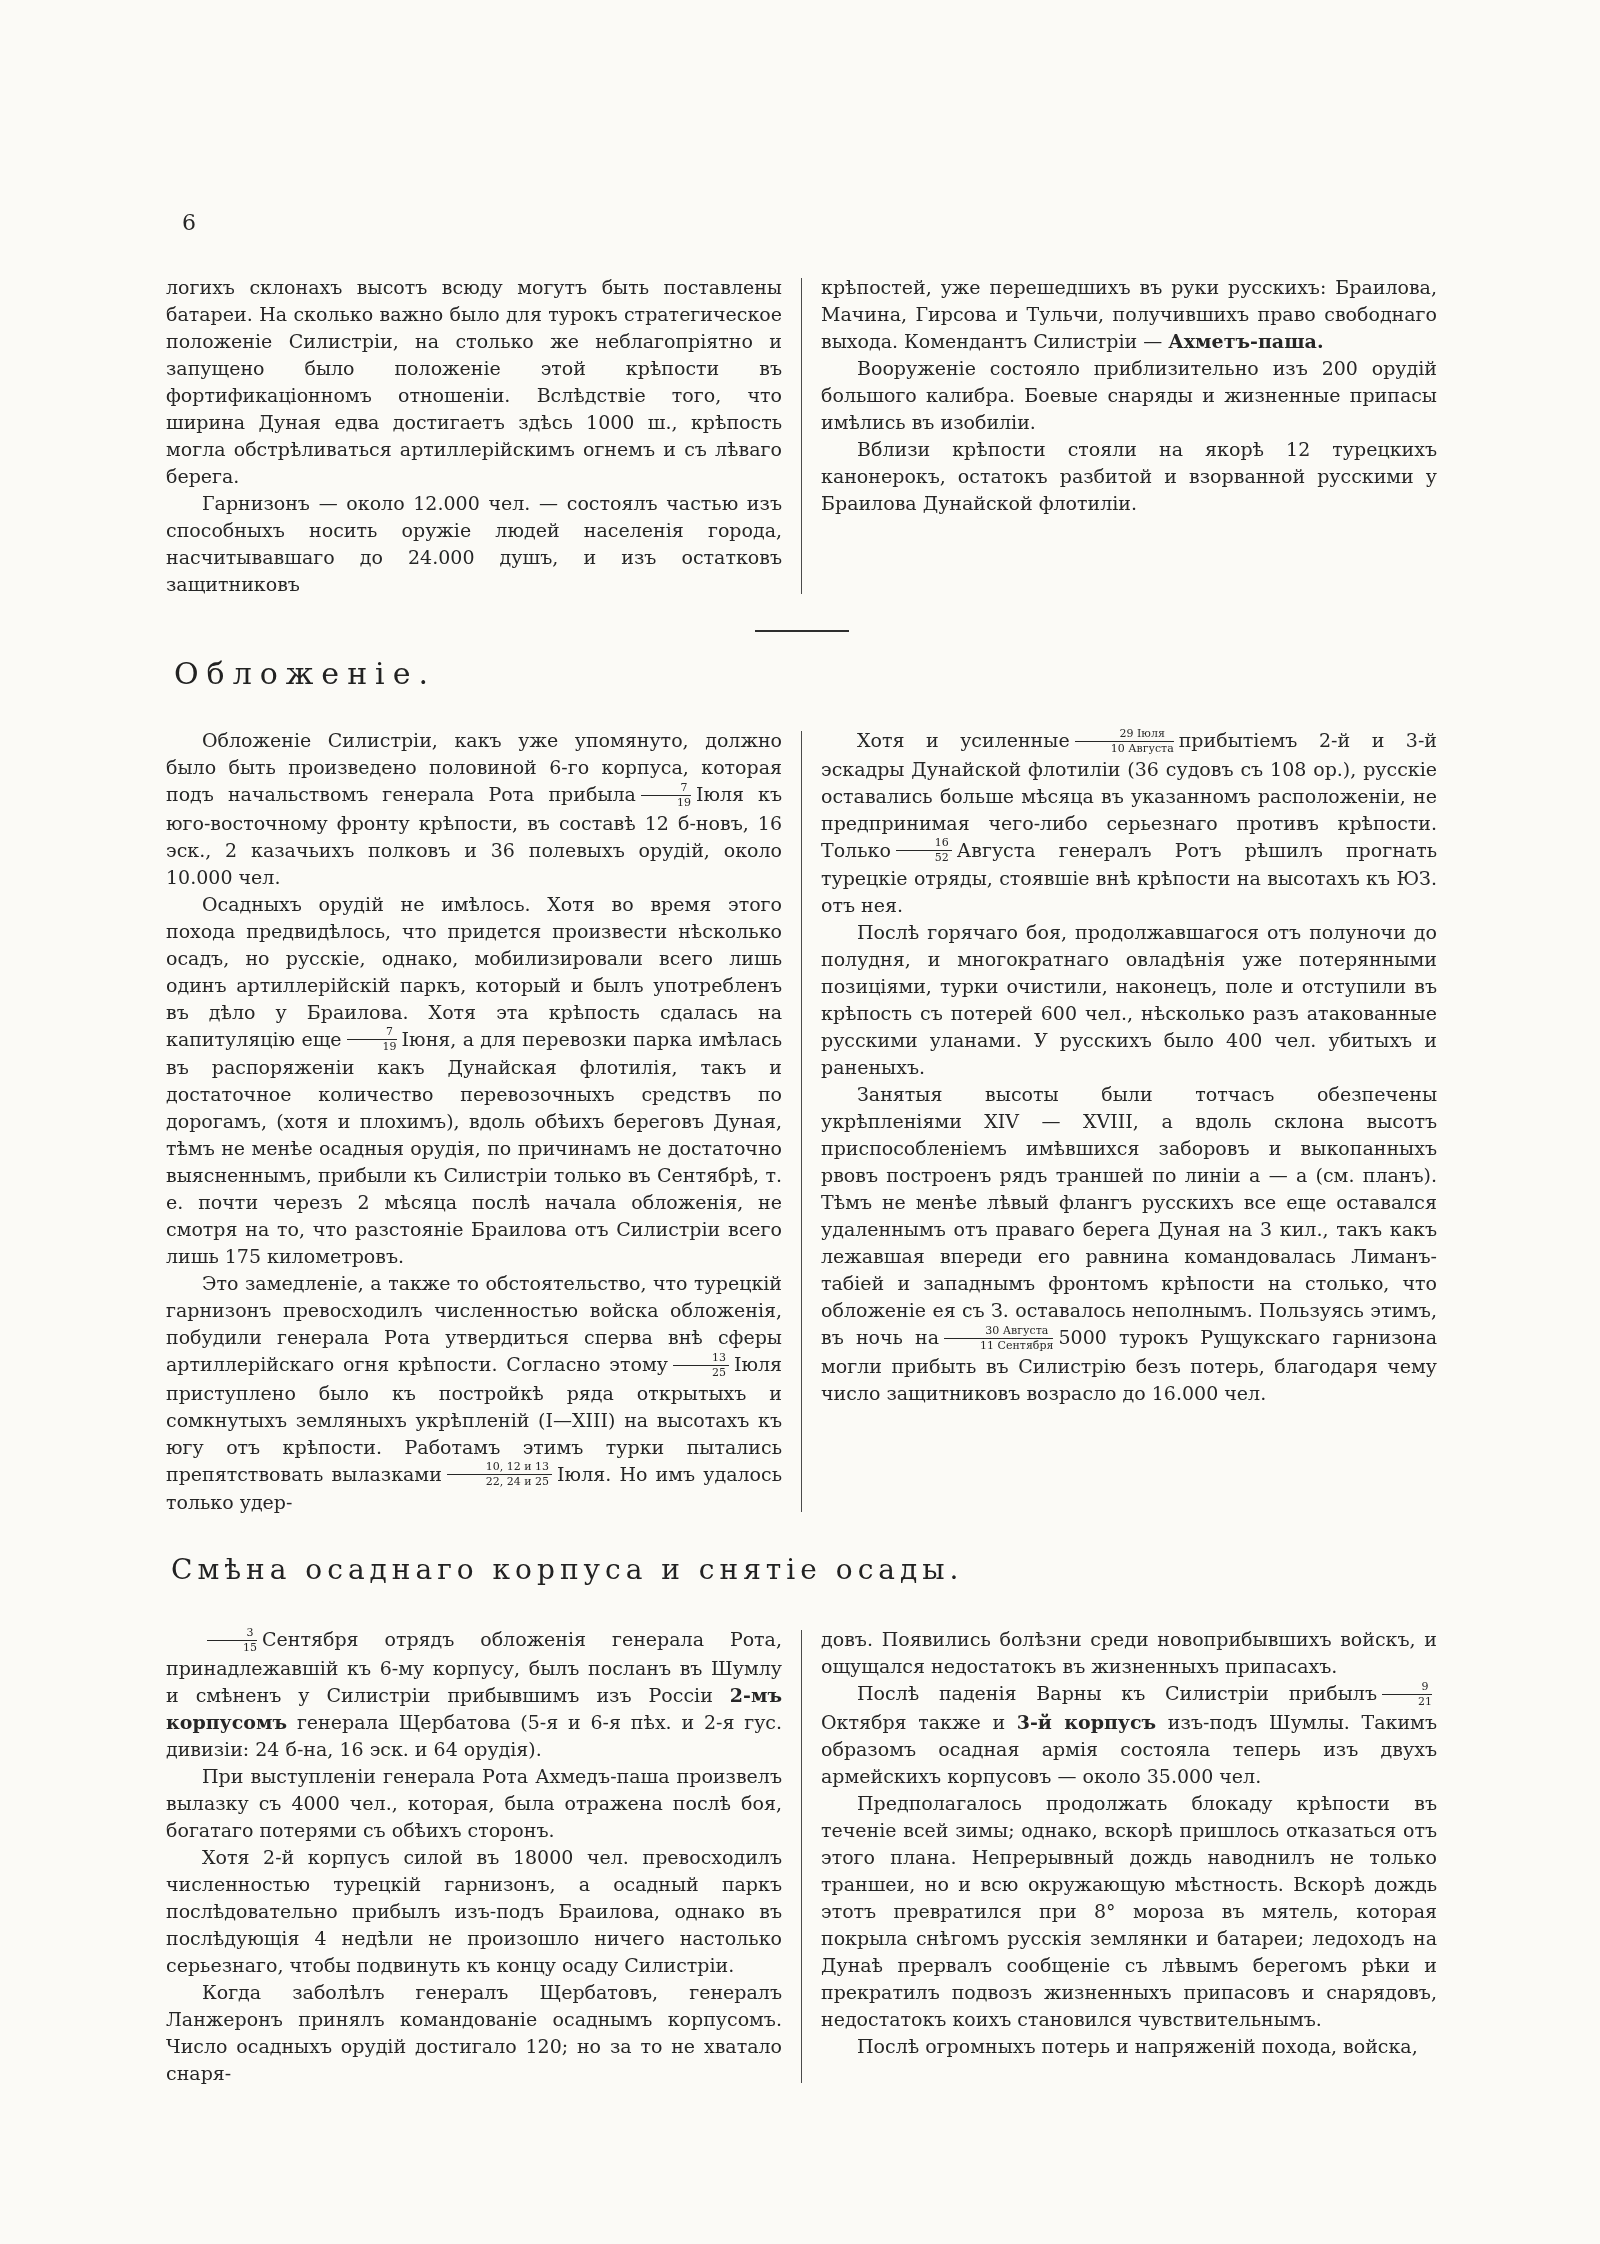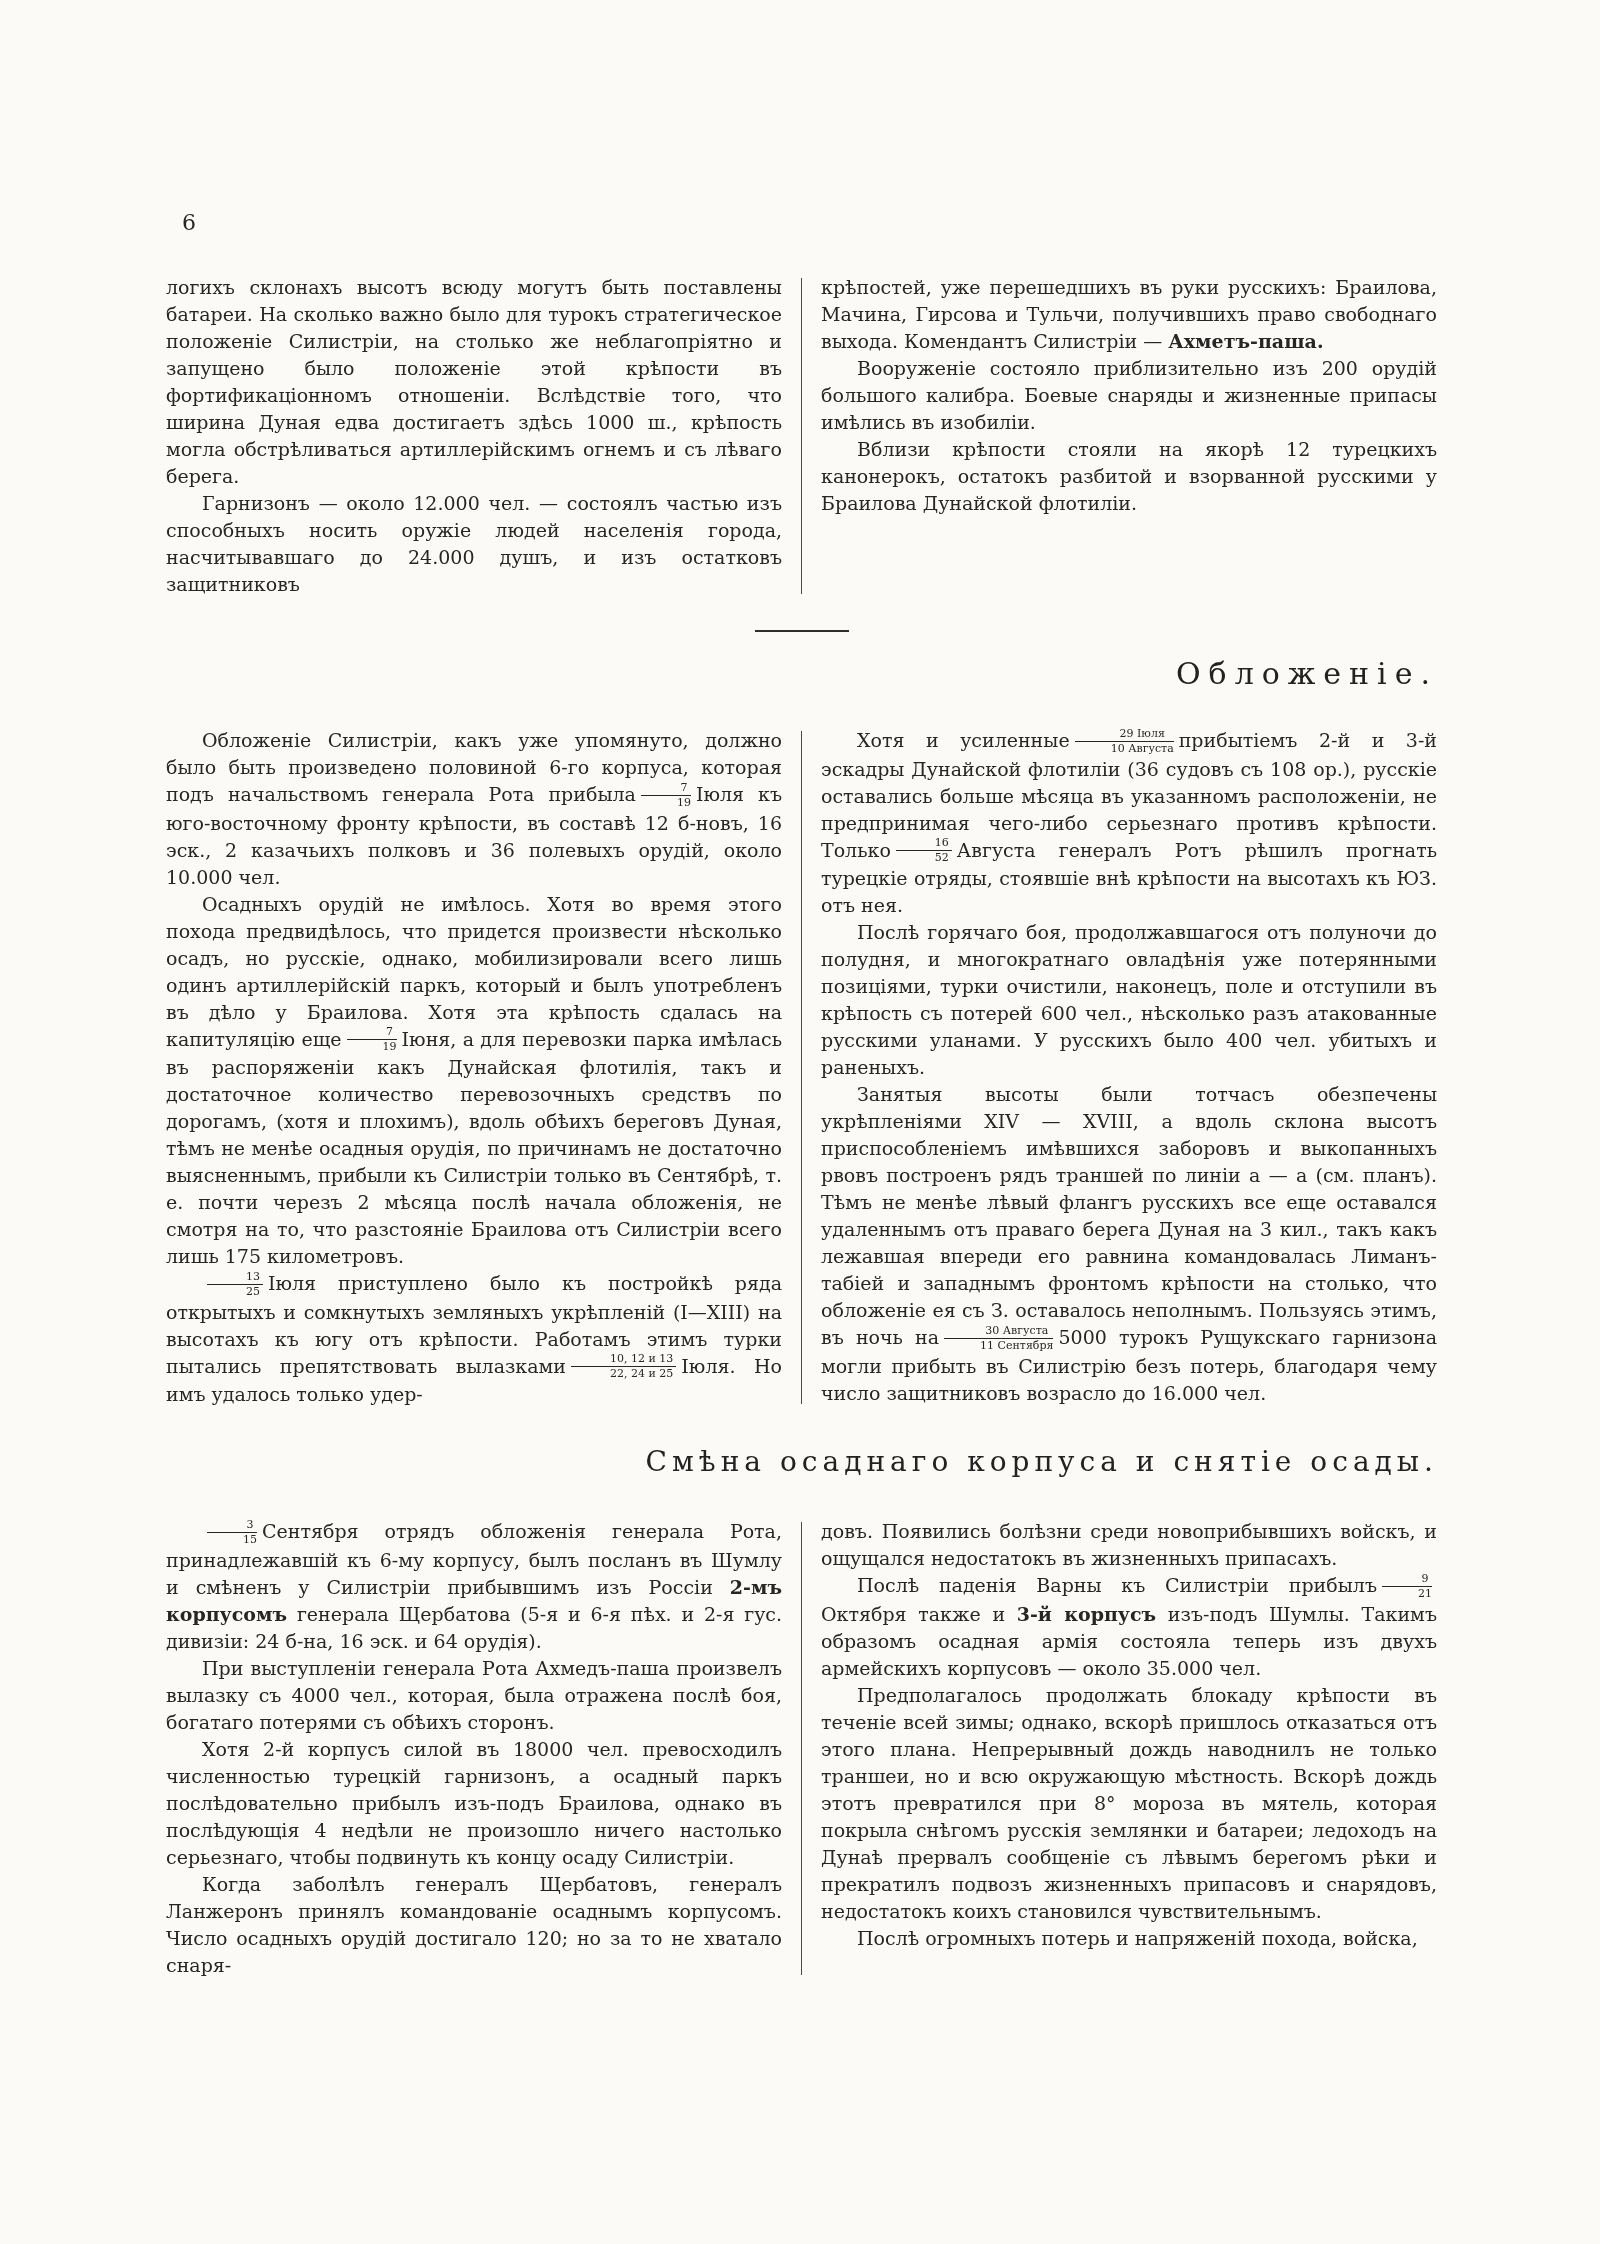--- a/index.html
+++ b/index.html
@@ -12,21 +12,21 @@
   .col { width:616px; }
   .vrule { width:1px; background:#4a4a4a; margin:4px 19px 4px 19px; }
   .para { font-size:19px; line-height:27px; text-align:justify; text-indent:36px; }
   .para.cont { text-indent:0; }
   b { font-weight:bold; }
   .frac { display:inline-flex; flex-direction:column; vertical-align:middle; text-align:center; font-size:11px; line-height:12px; margin:0 5px; position:relative; top:-1px; }
   .frac .num { border-bottom:1px solid #262626; padding:0 3px 1px; white-space:nowrap; }
   .frac .den { padding-top:1px; white-space:nowrap; }
   .rule-wrap { display:flex; justify-content:center; margin:32px 0 24px; }
   .hrule { width:94px; border-top:2px solid #2e2e2e; }
-  .heading { font-weight:normal; text-align:right; color:#222; }
+  .heading { font-weight:normal; text-align:left; color:#222; }
   .h-main { font-size:30px; letter-spacing:8px; margin:8px 0 36px; text-indent:8px; }
   .h-sub { font-size:28px; letter-spacing:5px; margin:37px 0 40px; text-indent:5px; }
 </style>
 </head>
 <body>
 
 <div class="page">
   <div class="page-number">6</div>
 
   <div class="content">
@@ -53,21 +53,21 @@
     <section class="two-col">
       <div class="col">
         <p class="para"><span>Обложеніе Силистріи, какъ уже упомянуто, должно было быть произведено половиной 6-го корпуса, которая подъ начальствомъ генерала Рота прибыла</span><span class="frac">
               <span class="num">7</span>
               <span class="den">19</span>
             </span><span>Іюля къ юго-восточному фронту крѣпости, въ составѣ 12 б-новъ, 16 эск., 2 казачьихъ полковъ и 36 полевыхъ орудій, около 10.000 чел.</span></p>
         <p class="para"><span>Осадныхъ орудій не имѣлось. Хотя во время этого похода предвидѣлось, что придется произвести нѣсколько осадъ, но русскіе, однако, мобилизировали всего лишь одинъ артиллерійскій паркъ, который и былъ употребленъ въ дѣло у Браилова. Хотя эта крѣпость сдалась на капитуляцію еще</span><span class="frac">
               <span class="num">7</span>
               <span class="den">19</span>
             </span><span>Іюня, а для перевозки парка имѣлась въ распоряженіи какъ Дунайская флотилія, такъ и достаточное количество перевозочныхъ средствъ по дорогамъ, (хотя и плохимъ), вдоль обѣихъ береговъ Дуная, тѣмъ не менѣе осадныя орудія, по причинамъ не достаточно выясненнымъ, прибыли къ Силистріи только въ Сентябрѣ, т. е. почти черезъ 2 мѣсяца послѣ начала обложенія, не смотря на то, что разстояніе Браилова отъ Силистріи всего лишь 175 километровъ.</span></p>
-        <p class="para"><span class="frac">
+        <p class="para"><span>Это замедленіе, а также то обстоятельство, что турецкій гарнизонъ превосходилъ численностью войска обложенія, побудили генерала Рота утвердиться сперва внѣ сферы артиллерійскаго огня крѣпости. Согласно этому</span><span class="frac">
               <span class="num">13</span>
               <span class="den">25</span>
             </span><span>Іюля приступлено было къ постройкѣ ряда открытыхъ и сомкнутыхъ земляныхъ укрѣпленій (I—XIII) на высотахъ къ югу отъ крѣпости. Работамъ этимъ турки пытались препятствовать вылазками</span><span class="frac">
               <span class="num">10, 12 и 13</span>
               <span class="den">22, 24 и 25</span>
             </span><span>Іюля. Но имъ удалось только удер-</span></p>
       </div>
       <div class="vrule"></div>
       <div class="col">
         <p class="para"><span>Хотя и усиленные</span><span class="frac">

